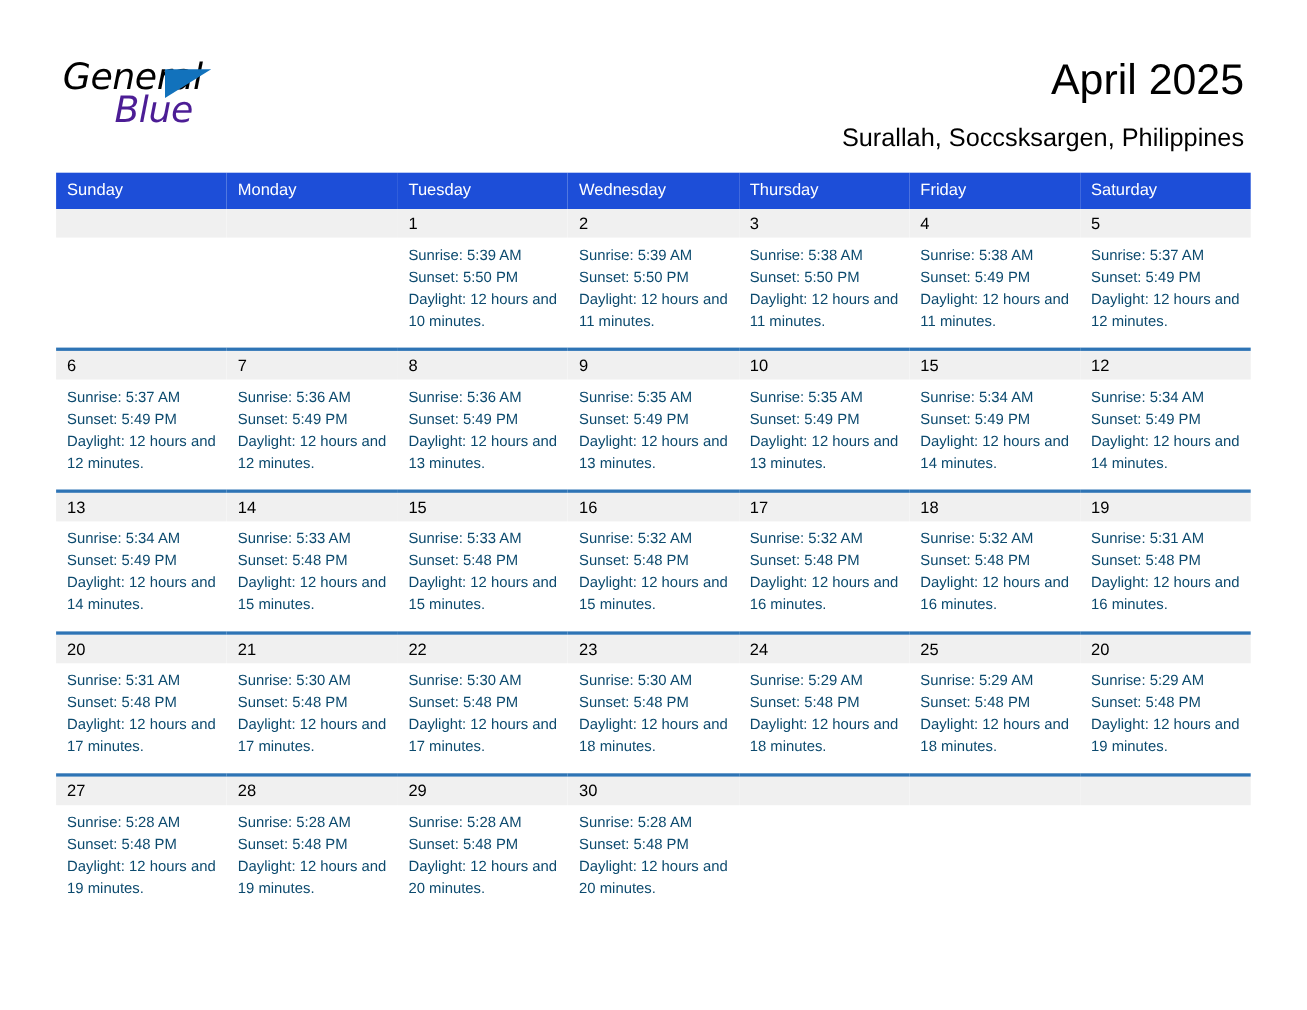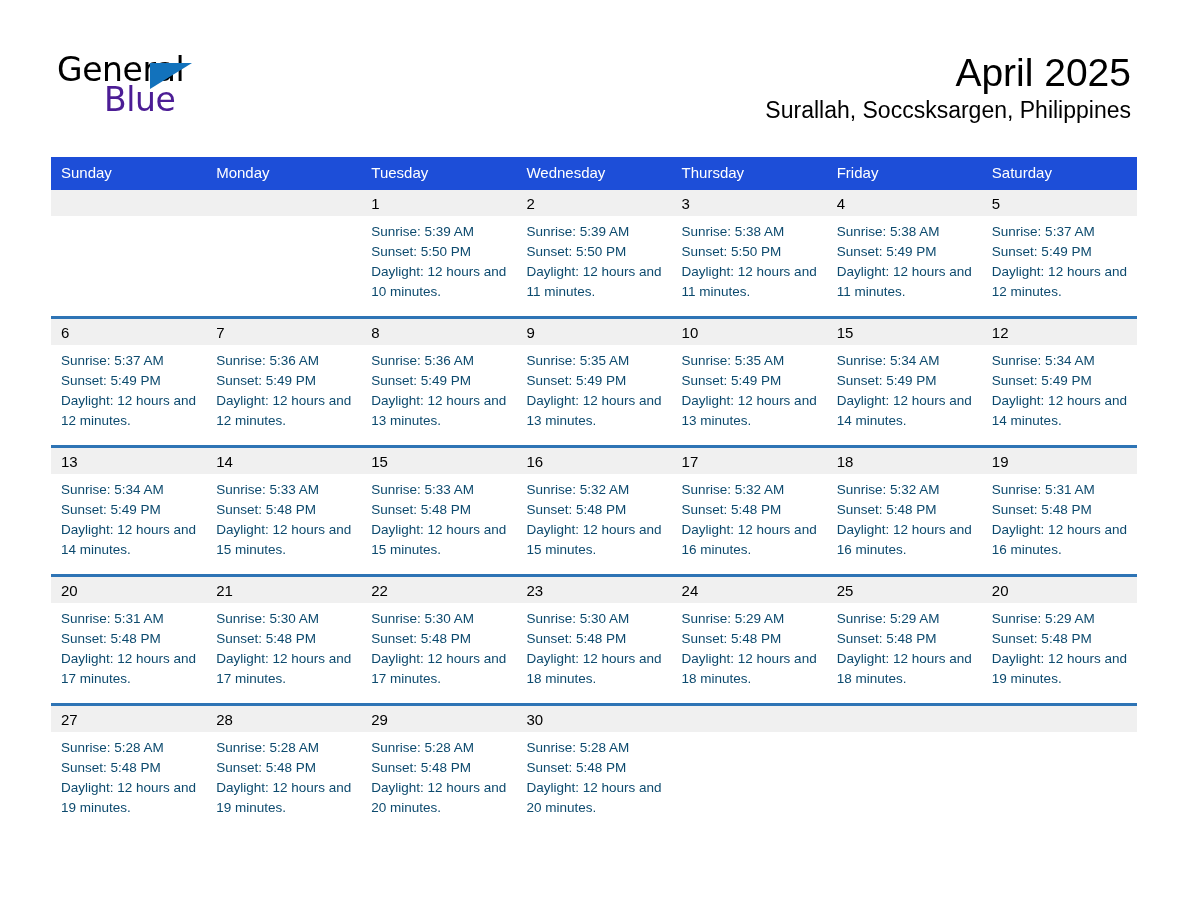--- a/index.html
+++ b/index.html
@@ -28,20 +28,21 @@
     top: 0;
     width: 1188px;
     height: 155px;
   }
   .logo {
     position: absolute;
     left: 57px;
     top: 52px;
     width: 150px;
     height: 70px;
+    font-style: italic;
   }
   .logo-general {
     position: absolute;
     left: 0;
     top: 0;
     font-size: 33px;
     font-family: "DejaVu Sans", sans-serif;
     color: #000000;
     letter-spacing: -0.4px;
     line-height: 36px;
@@ -72,21 +73,21 @@
     font-size: 39px;
     font-weight: normal;
     color: #000000;
     text-align: center;
     line-height: 46px;
     white-space: nowrap;
   }
   .title-location {
     position: absolute;
     right: 57px;
-    top: 96px;
+    top: 111px;
     font-size: 23px;
     font-weight: normal;
     color: #000000;
     text-align: left;
     line-height: 28px;
     white-space: nowrap;
   }
 
   
   .calendar {

